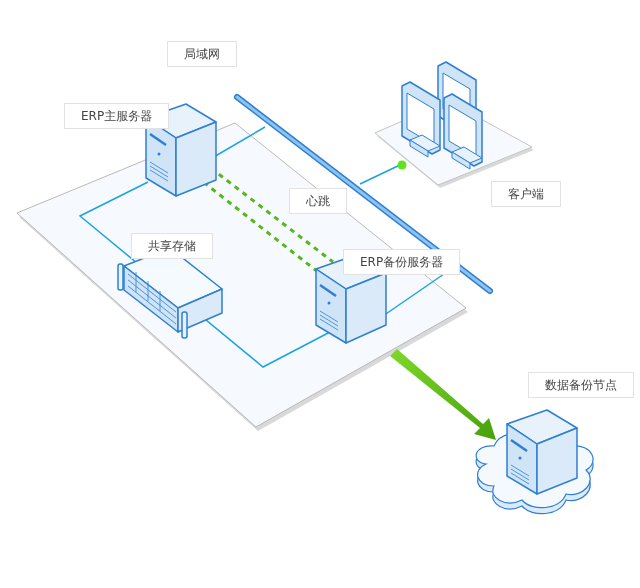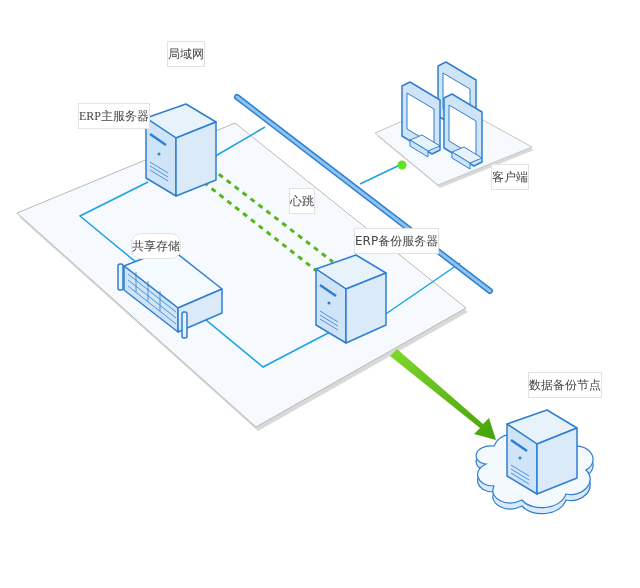--- a/index.html
+++ b/index.html
@@ -1,18 +1,18 @@
 <!DOCTYPE html>
 <html><head>
 <meta charset="utf-8">
 <style>
   html,body{margin:0;padding:0;background:#ffffff;}
   body{width:640px;height:588px;position:relative;overflow:hidden;font-family:"DejaVu Sans","Liberation Sans",sans-serif;}
   svg.scene{position:absolute;left:0;top:0;}
-  .label{position:absolute;background:#ffffff;border:1px solid #e2e2e2;color:#444;font-size:12px;line-height:12px;padding:6px 0;white-space:nowrap;}
+  .label{position:absolute;background:#ffffff;border:1px solid #e2e2e2;color:#444;font-size:12px;line-height:12px;padding:6px 16px;white-space:nowrap;}
 </style>
 </head>
 <body>
 
 <svg class="scene" width="640" height="588" viewBox="0 0 640 588">
   <defs>
     <linearGradient id="arrowGrad" x1="0" y1="0" x2="1" y2="1">
       <stop offset="0" stop-color="#7fd82a"></stop>
       <stop offset="1" stop-color="#46a10c"></stop>
     </linearGradient>
@@ -119,18 +119,18 @@
     <polygon points="537,444 577,428 577,478 537,494" fill="#dbeaf8"></polygon>
     <line x1="511" y1="440" x2="527" y2="451" stroke-width="2.5"></line>
     <circle cx="520" cy="458" r="1.5" fill="#2f7fd1" stroke="none"></circle>
     <line x1="511" y1="465" x2="529" y2="476" stroke-width="0.8"></line>
     <line x1="511" y1="469" x2="529" y2="480" stroke-width="0.8"></line>
     <line x1="511" y1="473" x2="529" y2="484" stroke-width="0.8"></line>
   </g>
 </svg>
 
 <div class="label" style="left:167px;top:41px;">局域网</div>
-<div class="label" style="left:78px;top:103px;font-family:Liberation Serif, serif;">ERP主服务器</div>
-<div class="label" style="left:491px;top:164px;">客户端</div>
+<div class="label" style="left:64px;top:103px;">ERP主服务器</div>
+<div class="label" style="left:491px;top:181px;">客户端</div>
 <div class="label" style="left:289px;top:188px;">心跳</div>
-<div class="label" style="left:131px;top:233px;border-radius:10px;">共享存储</div>
-<div class="label" style="left:343px;top:228px;margin-left:11px;">ERP备份服务器</div>
+<div class="label" style="left:131px;top:233px;">共享存储</div>
+<div class="label" style="left:343px;top:249px;">ERP备份服务器</div>
 <div class="label" style="left:528px;top:372px;">数据备份节点</div>
 
 </body></html>

